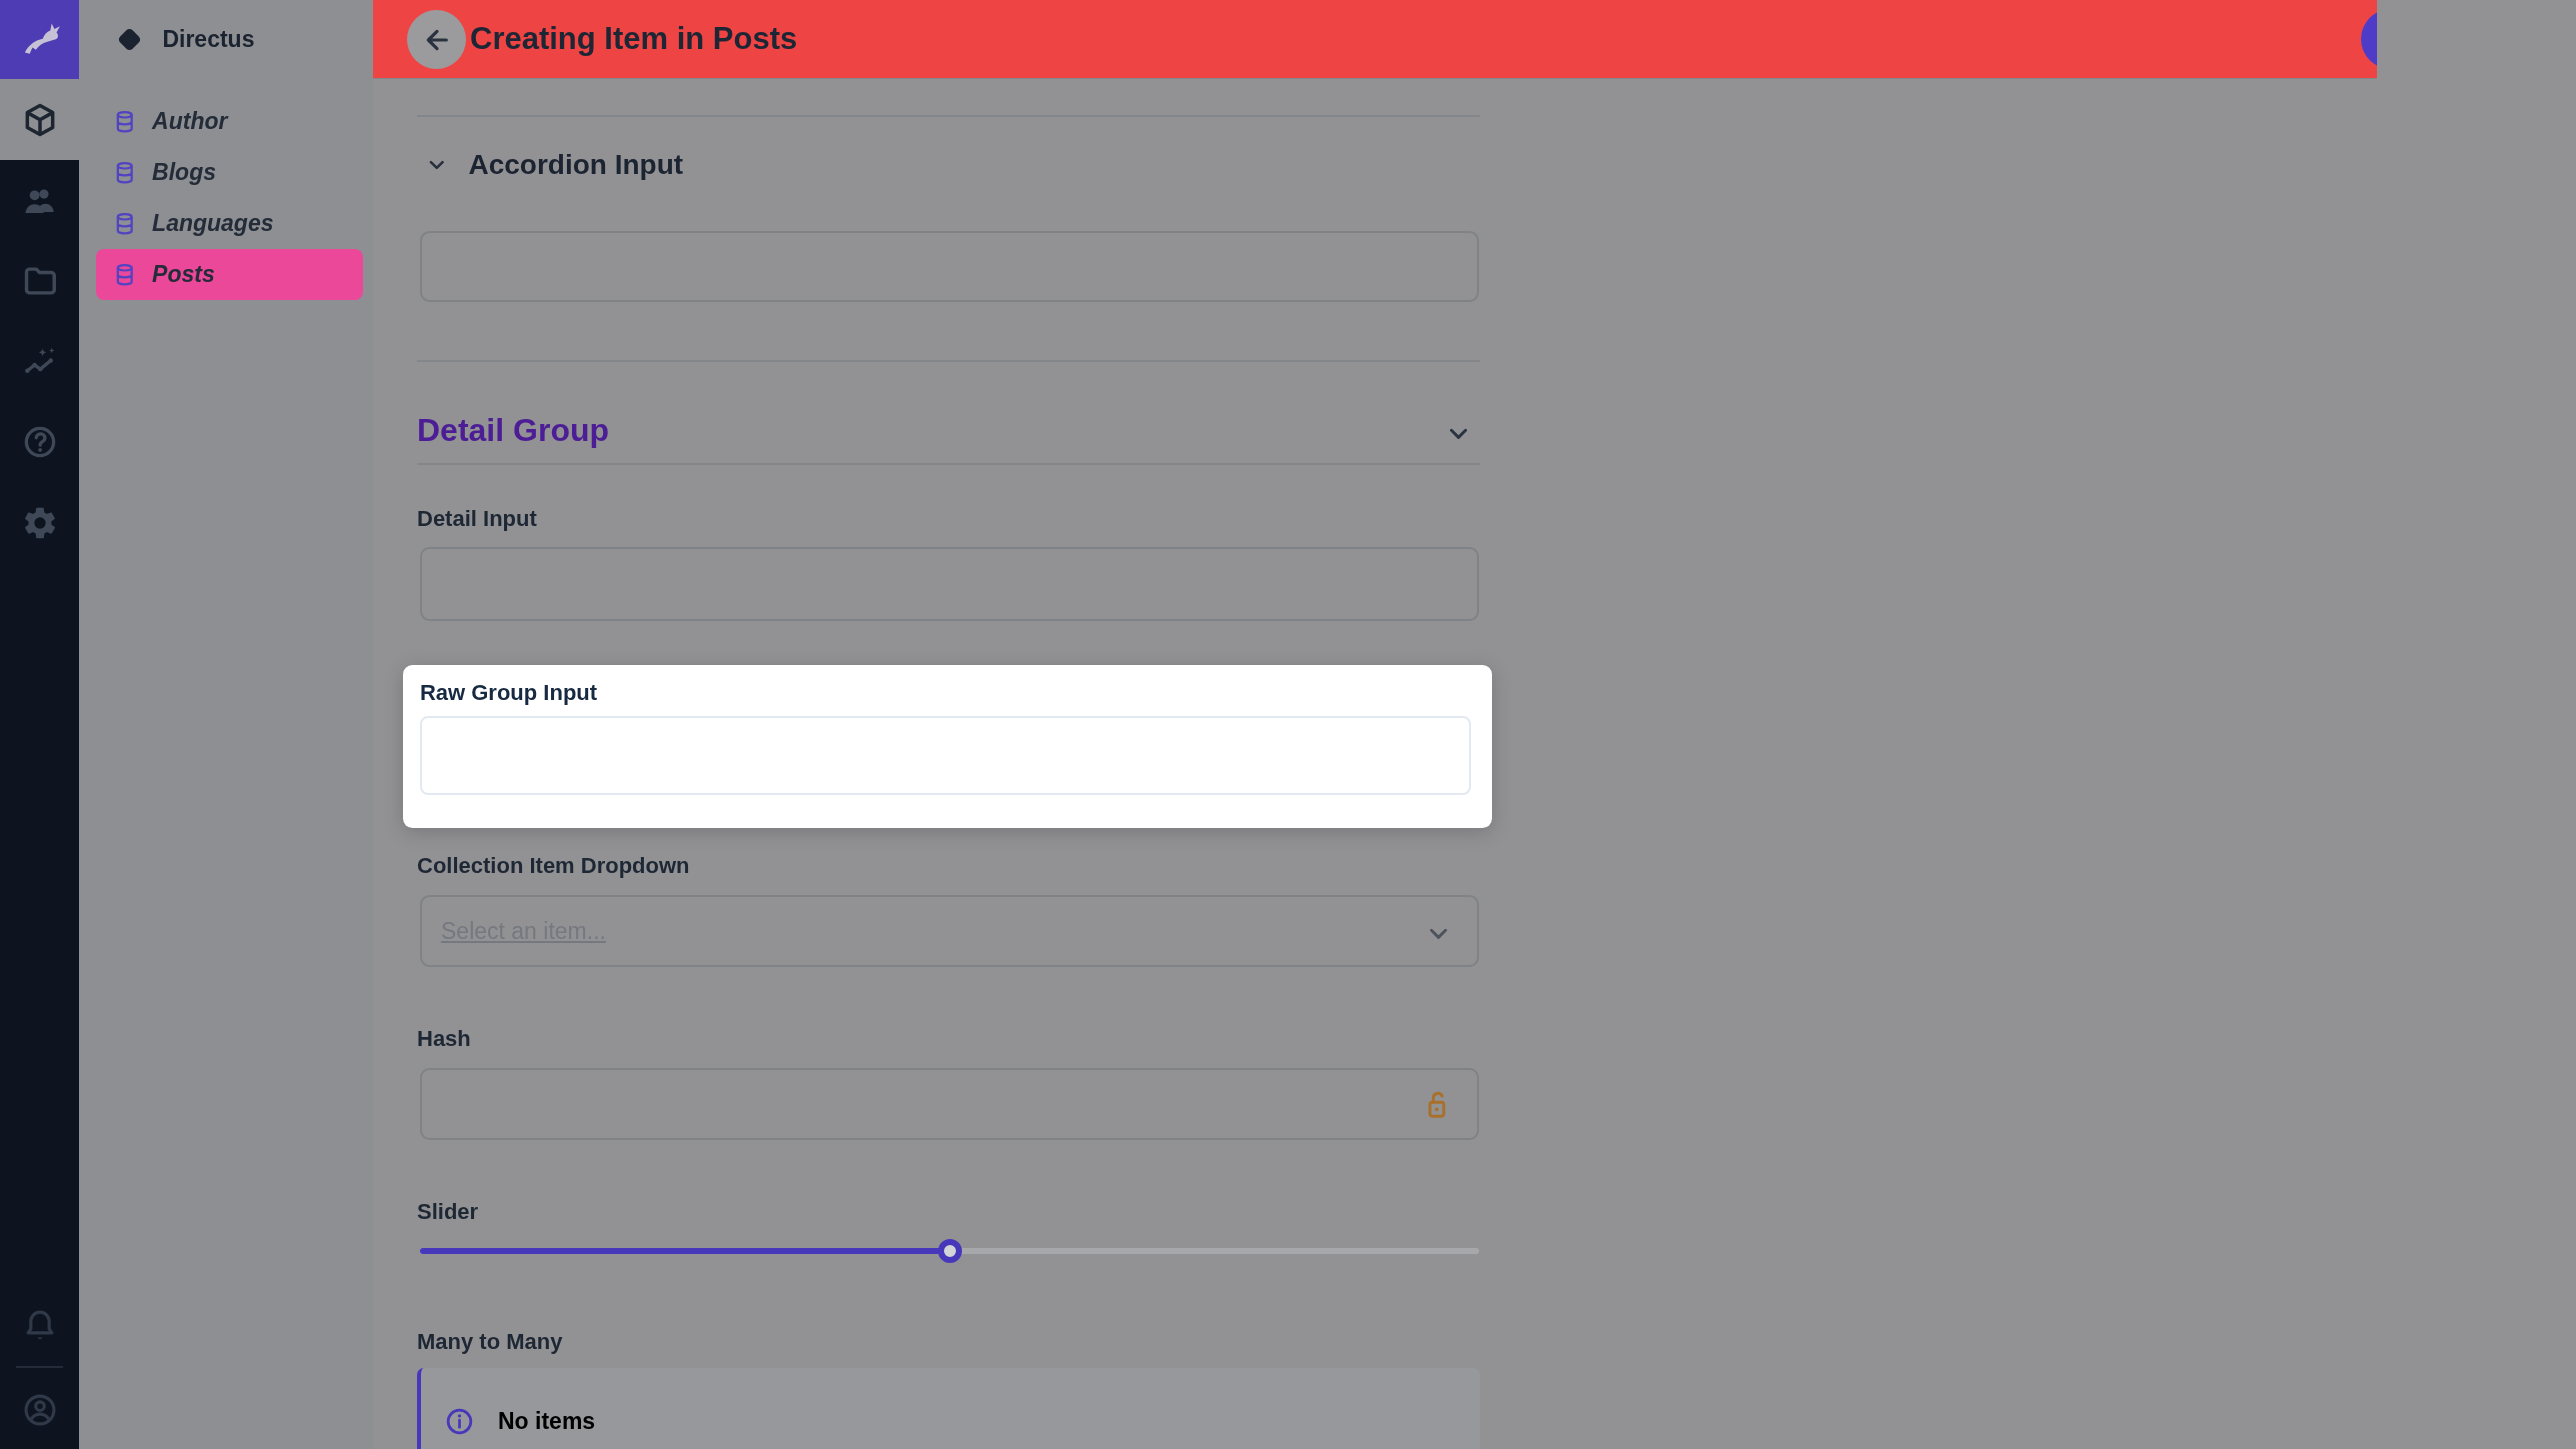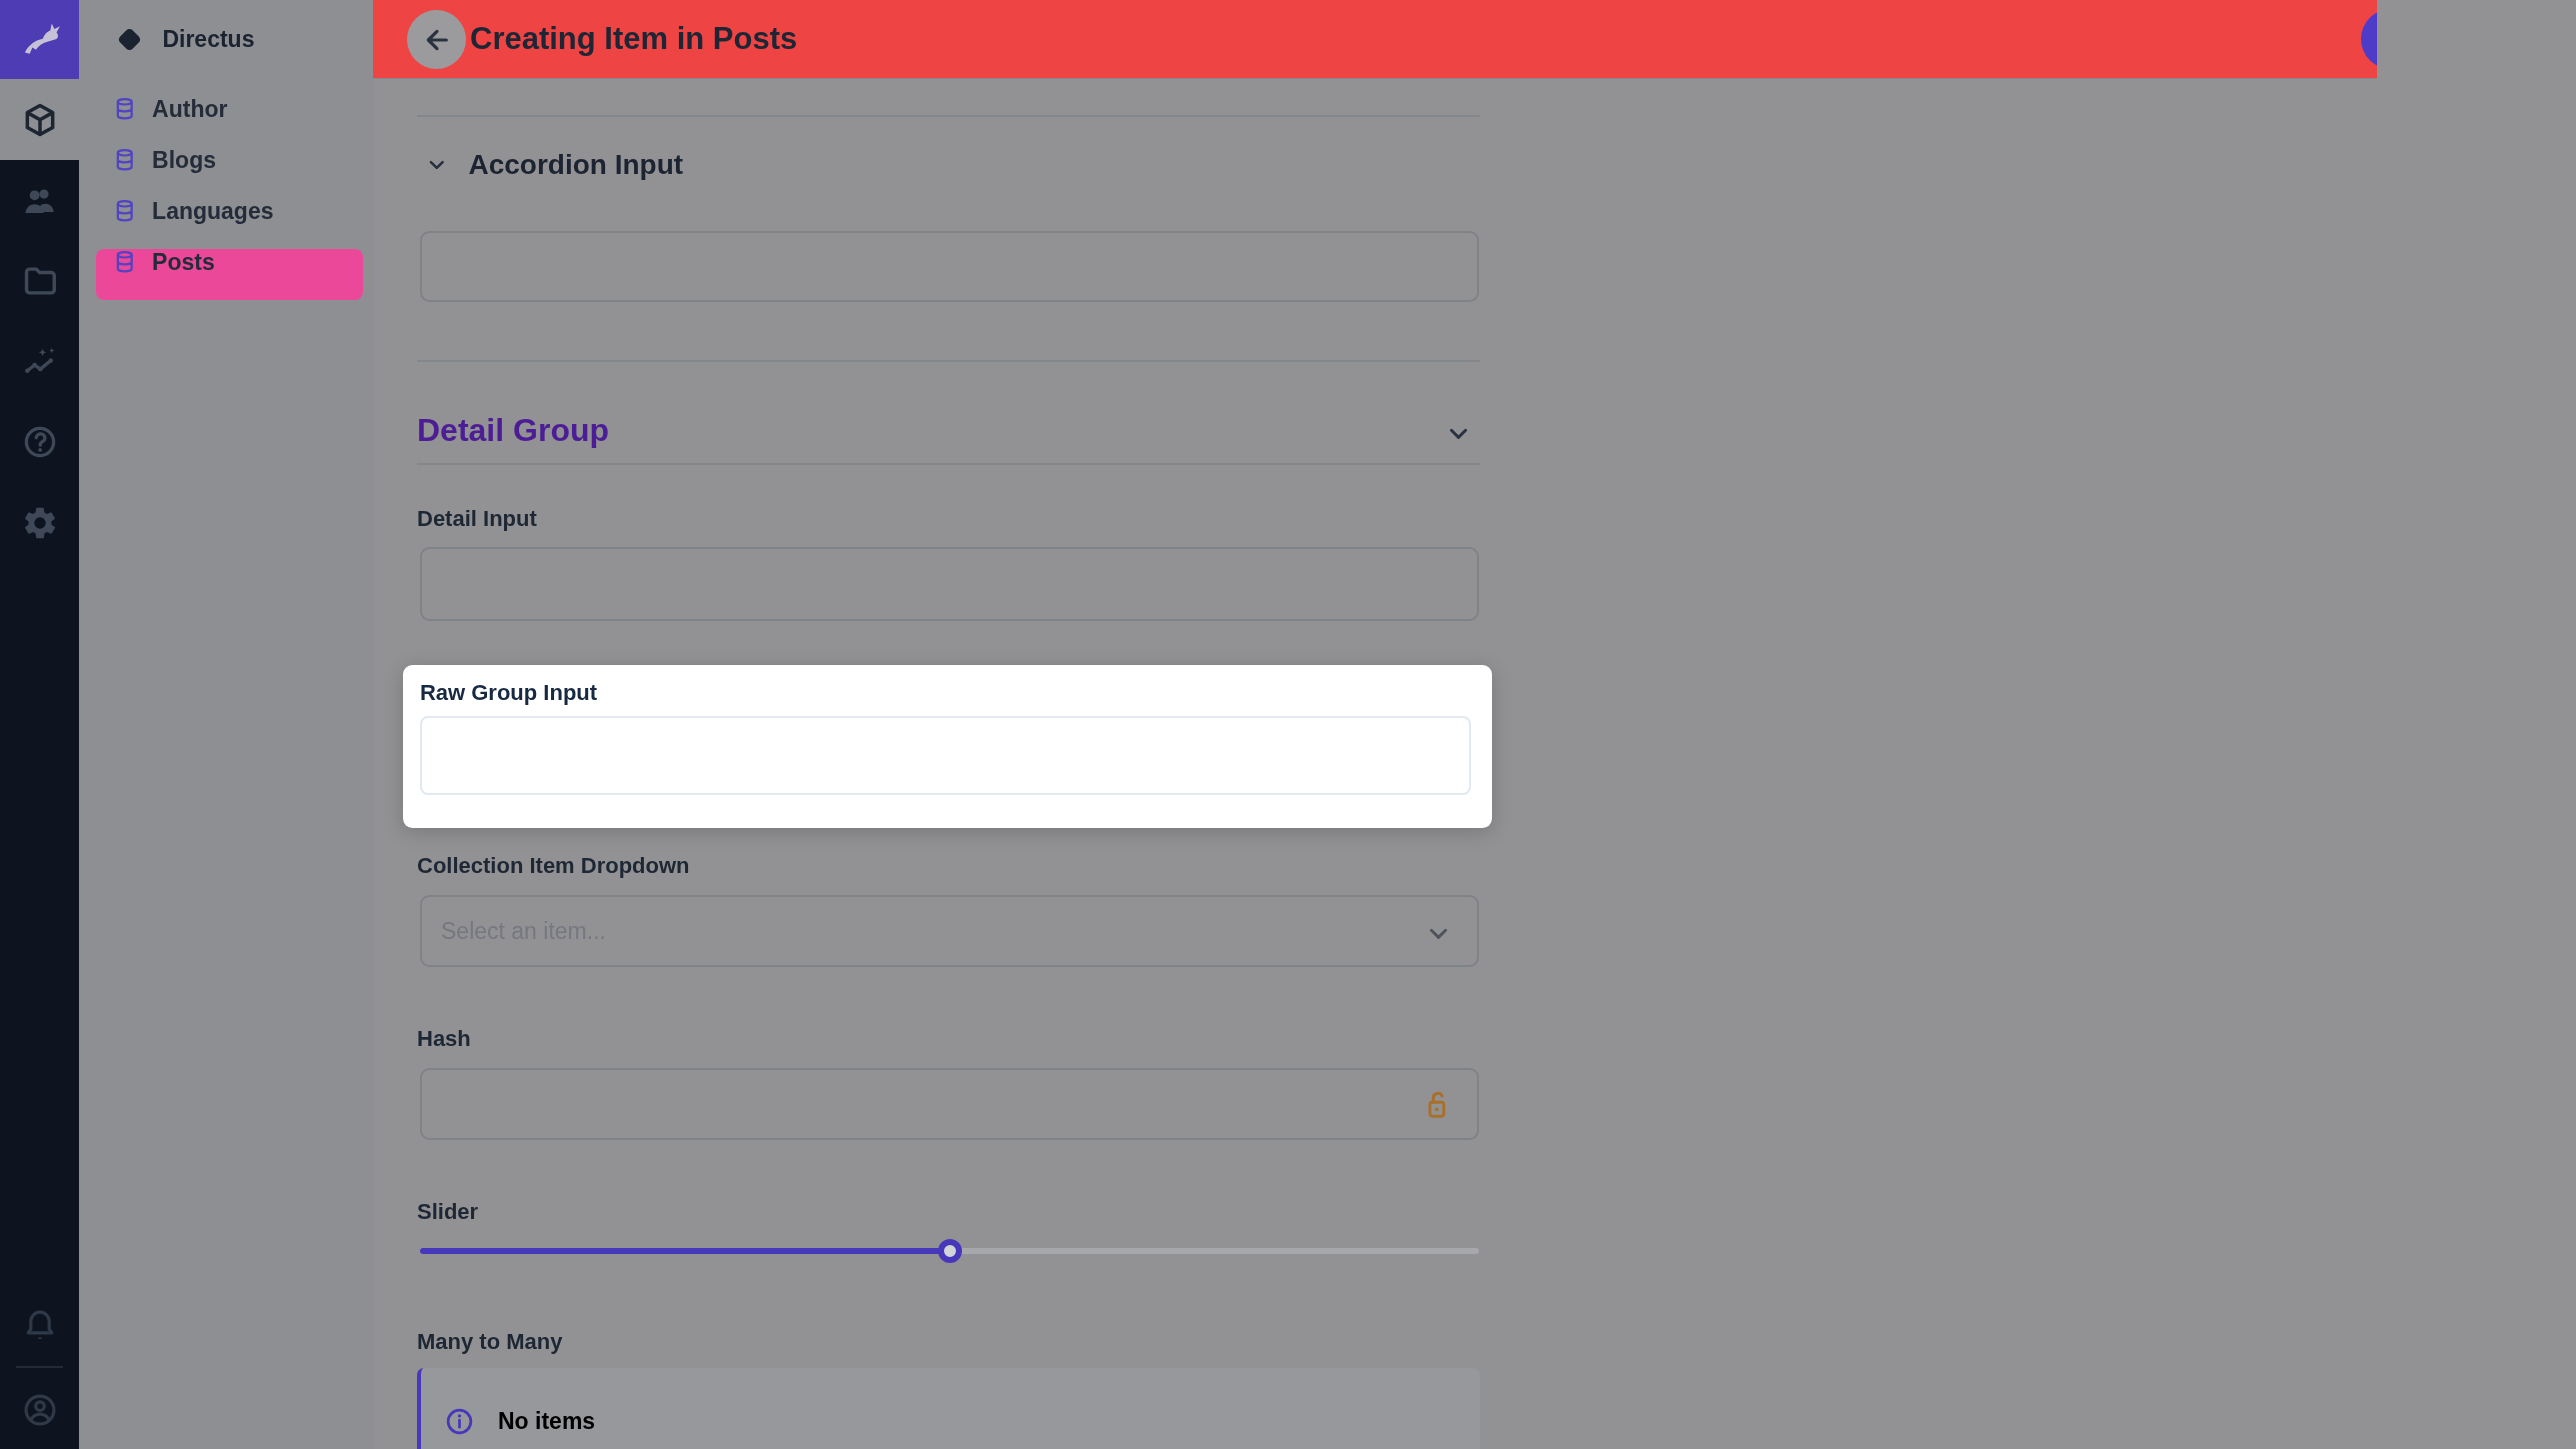--- a/index.html
+++ b/index.html
@@ -12,21 +12,21 @@
   .logo-cell { position:absolute; left:0; top:0; width:79px; height:79px; background:#4e3cb4; display:flex; align-items:center; justify-content:center; }
   .mod-cell { position:absolute; left:0; width:79px; height:81px; display:flex; align-items:center; justify-content:center; color:#3e4856; cursor:pointer; }
   .mod-cell.active { background:#8d8f92; color:#1d2531; }
   .mod-cell svg { width:38px; height:38px; }
   .modbar-divider { position:absolute; left:16px; top:1366px; width:47px; height:2px; background:#232b39; }
 
   
   .nav { position:absolute; left:79px; top:0; width:294px; height:1449px; background:#8d8f92; }
   .nav-header { height:79px; display:flex; align-items:center; padding-left:35px; gap:17.4px; }
   .nav-title { font-size:23px; font-weight:bold; color:#1b2330; }
-  .nav-item { position:relative; margin:0 10px 0 17.4px; height:51px; border-radius:8px; display:flex; cursor:pointer; }
+  .nav-item { position:relative; margin:0 10px 0 17.4px; height:51px; border-radius:8px; display:flex; align-items:center; cursor:pointer;font-style:italic; }
   .nav-item.active { background:#ec4899; }
   .nav-item svg { width:25.5px; height:25.5px; margin-left:15.4px; flex:none; color:#5243c2; }
   .nav-item-label { margin-left:14.8px; font-size:23px; font-weight:600; color:#242c39; }
   .nav-items { padding-top:17px; }
 
   
   .header { position:absolute; left:373px; top:0; width:2123px; height:79px; background:#ef4444; border-bottom:1.3px solid #86888c; }
   .back-btn { position:absolute; left:34px; top:10px; width:59px; height:59px; border-radius:50%; background:#9b9b9e; display:flex; align-items:center; justify-content:center; cursor:pointer; }
   .back-btn svg { width:32px; height:32px; color:#2a323f; }
   .page-title { position:absolute; left:97px; top:0; line-height:78px; font-size:31px; font-weight:bold; color:#1d2634; white-space:nowrap; }
@@ -53,21 +53,21 @@
   .field-label { position:absolute; left:44px; font-size:22px; font-weight:bold; color:#1e2734; }
   .gh-input { position:absolute; left:47px; width:1059px; height:72px; border:2px solid #7f8287; border-radius:9.4px; background:transparent; font-size:23px; color:#1e2734; padding:0 19px; outline:none; }
 
   
   .spot-card { position:absolute; left:29.5px; top:586px; width:1089px; height:163px; background:#ffffff; border-radius:9.4px; box-shadow:0 4px 20px rgba(0,0,0,0.18); }
   .spot-label { position:absolute; left:17.4px; top:14.8px; font-size:22px; font-weight:bold; color:#172a42; }
   .spot-input { position:absolute; left:17.4px; top:51px; width:1051px; height:79px; background:#fff; border:2px solid #e3e9f1; border-radius:8px; font-size:23px; color:#172a42; padding:0 19px; outline:none; }
 
   
   .dropdown { position:absolute; left:47px; width:1059px; height:72px; border:2px solid #7f8287; border-radius:9.4px; display:flex; align-items:center; cursor:pointer; }
-  .dd-placeholder { margin-left:19px; font-size:23px; color:#75787f; }
+  .dd-placeholder { margin-left:19px; font-size:23px; color:#75787f;text-decoration:underline; }
   .dd-chevron { position:absolute; right:23px; top:21px; width:31px; height:31px; color:#4d535c; }
 
   
   .lock-icon { position:absolute; right:23px; top:19px; width:35px; height:35px; color:#a8702a; }
 
   
   .slider-zone { position:absolute; left:47px; width:1059px; height:27px; }
   .slider-track { position:absolute; left:0; top:10.7px; width:100%; height:6.7px; border-radius:3.4px; background:#a6a8ab; }
   .slider-fill { position:absolute; left:0; top:0; height:6.7px; border-radius:3.4px; background:#4737bb; }
   .slider-thumb { position:absolute; top:2px; width:24px; height:24px; border-radius:50%; border:6px solid #4737bb; background:#d3d4d7; transform:translateX(-12px); cursor:pointer; }

